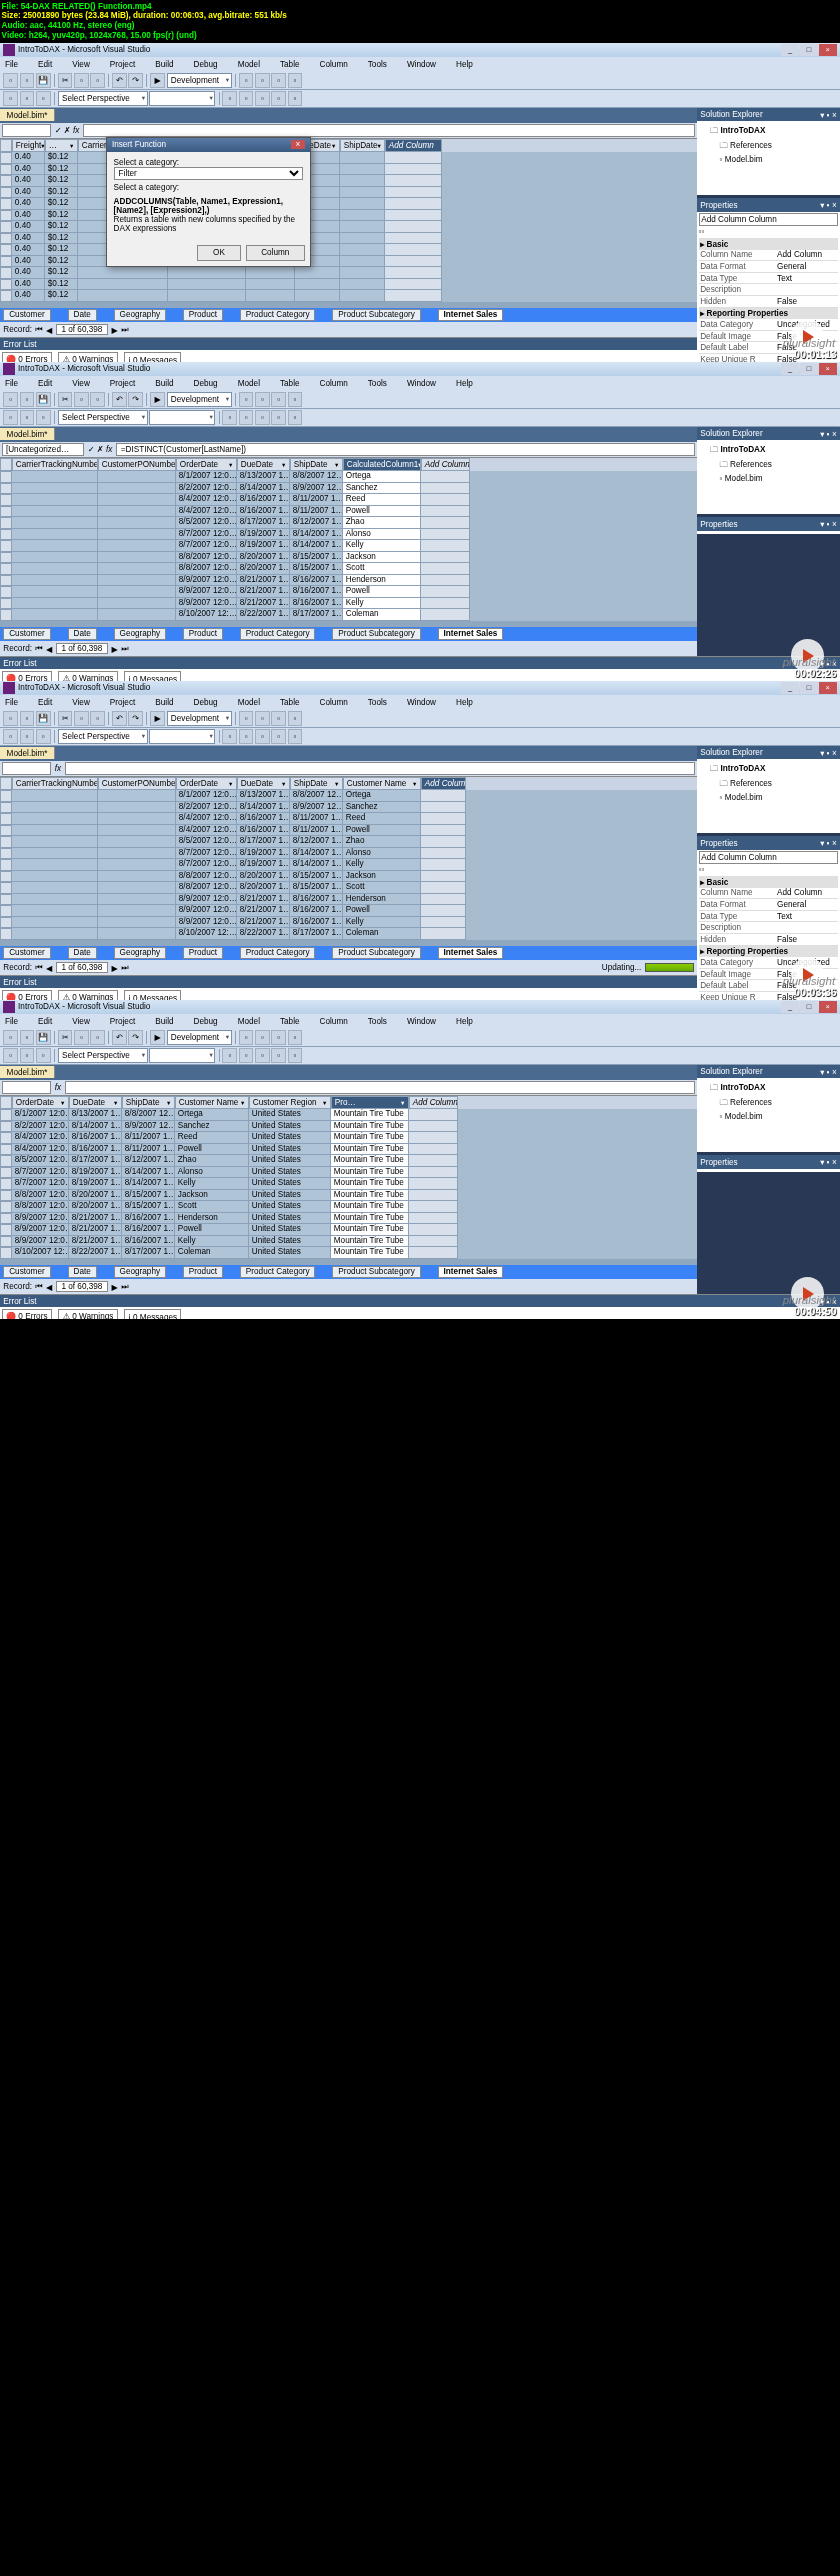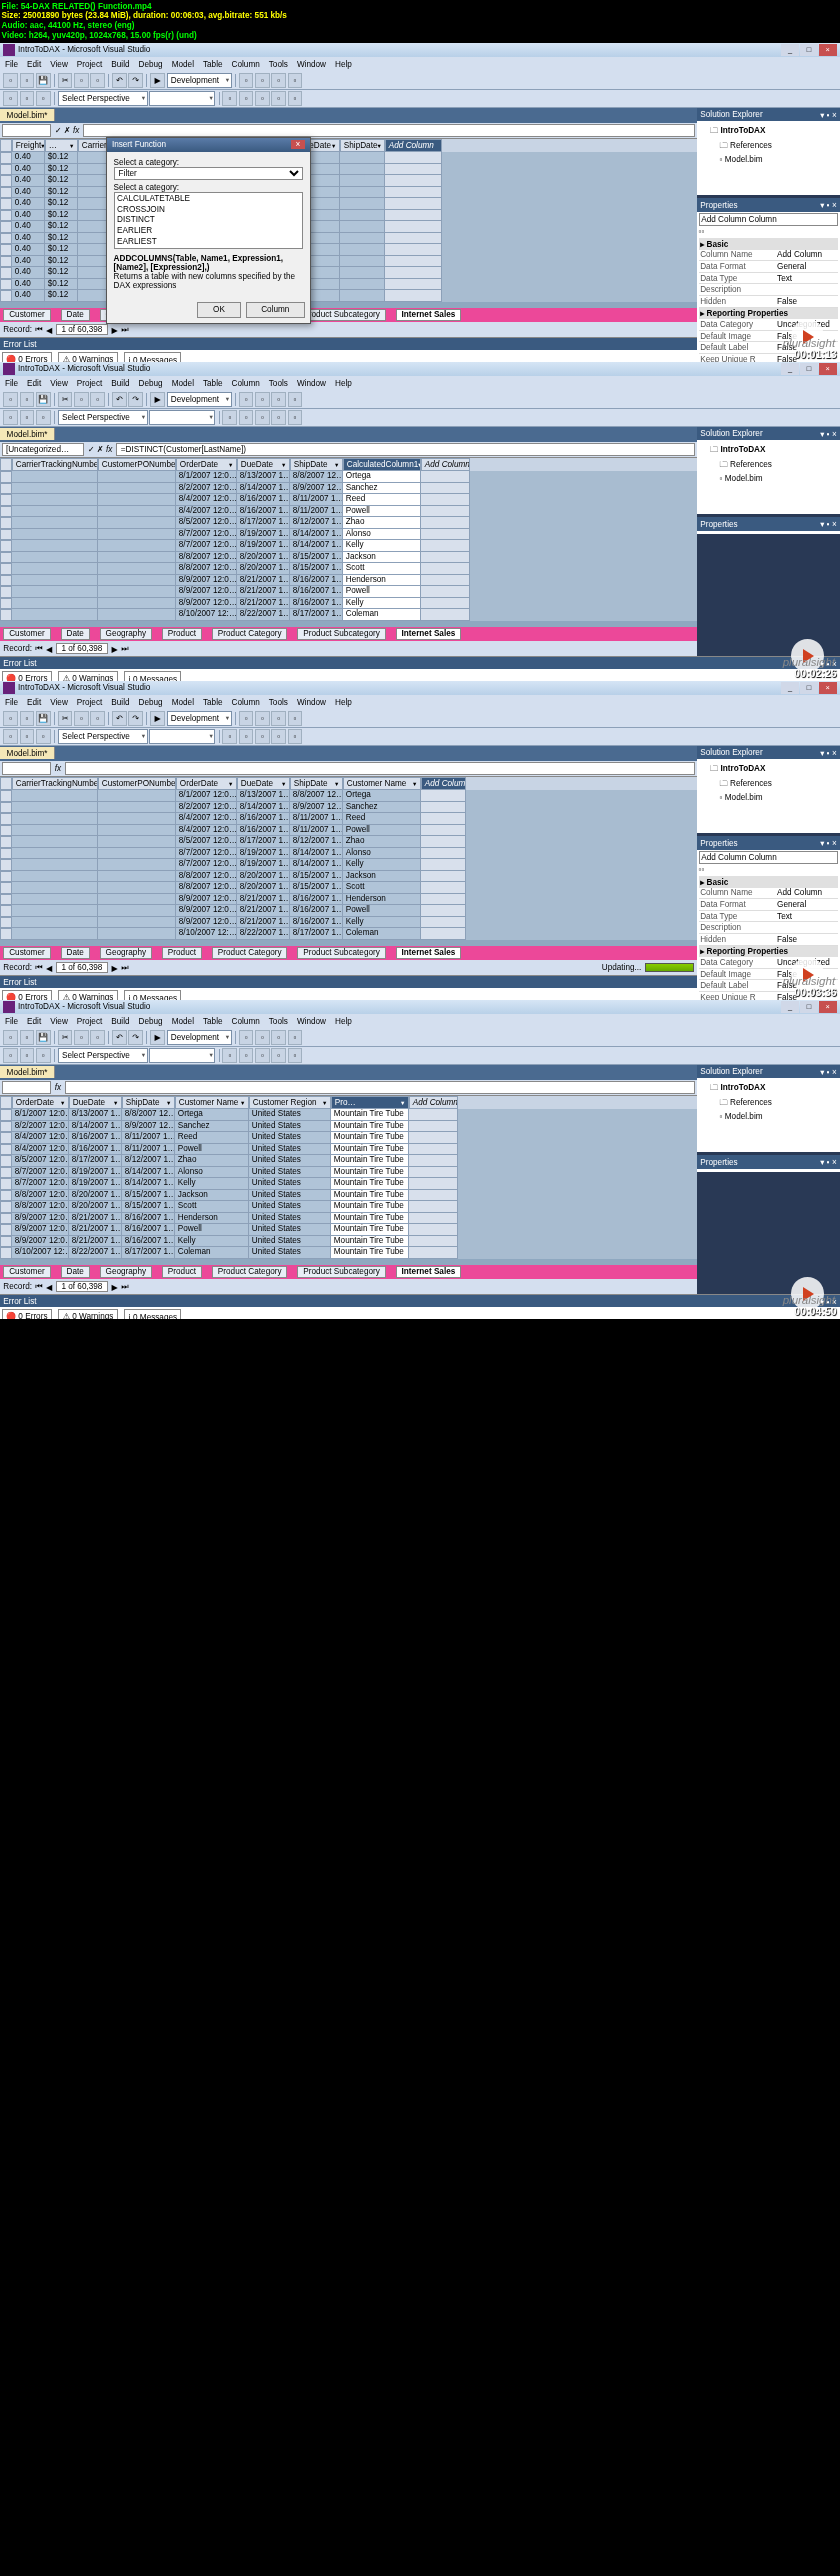--- a/index.html
+++ b/index.html
@@ -5,42 +5,42 @@
 *{margin:0;padding:0;box-sizing:border-box;font-family:"Segoe UI",Tahoma,sans-serif;font-size:8.2px}
 body{background:#000;width:840px}
 .meta{color:#0f0;background:#000;padding:1.6px;font-family:monospace;font-size:9px;line-height:1.2;font-weight:bold}
 .meta .y{color:#ff0}
 .vs{background:#293955;position:relative;height:319px;overflow:hidden}
 .titlebar{background:linear-gradient(#d6e5f5,#b8d0e8);height:14.7px;display:flex;align-items:center;padding:0 3.3px;color:#000}
 .titlebar .ico{width:11.5px;height:11.5px;background:#68217a;margin-right:3.3px}
 .titlebar .ctrl{margin-left:auto;display:flex;gap:0.8px}
 .titlebar .ctrl span{width:18px;height:11.5px;background:#d0d8e8;display:inline-flex;align-items:center;justify-content:center;font-size:7.4px}
 .titlebar .ctrl .x{background:#c75050;color:#fff}
-.menubar{background:#d4dfef;height:14.7px;display:flex;gap:9px;padding:0 4.9px;align-items:center;color:#000}
+.menubar{background:#d4dfef;height:14.7px;display:flex;gap:20px;padding:0 4.9px;align-items:center;color:#000}
 .toolbar{background:#d4dfef;height:18px;display:flex;gap:1.6px;padding:1.6px 3.3px;align-items:center;border-bottom:0.8px solid #8ca0b8}
 .toolbar .btn{width:14.7px;height:14.7px;background:#c8d4e4;border:0.8px solid #a0b0c0;display:inline-flex;align-items:center;justify-content:center}
 .toolbar .sep{width:0.8px;height:13px;background:#8ca0b8;margin:0 1.6px}
 .toolbar .combo{background:#fff;border:0.8px solid #7a8fa8;height:14.7px;padding:0 11.5px 0 3.3px;position:relative;font-size:8.2px;display:inline-flex;align-items:center}
 .toolbar .combo::after{content:"▾";position:absolute;right:1.6px;font-size:6.6px;color:#555}
 .main{display:flex;height:calc(100% - 90px)}
 .editor{flex:1;background:#8fa8c0;position:relative}
 .tabbar{background:#4a6a90;height:14.7px;display:flex;align-items:center}
 .tab{background:#f5e8b8;padding:1.6px 6.6px;font-size:8.2px;border-right:0.8px solid #888}
 .fxbar{background:#d4dfef;height:16.4px;display:flex;align-items:center;border-bottom:0.8px solid #888}
 .fxbar .cell{background:#fff;border:0.8px solid #888;height:13px;margin:0 1.6px;padding:0 3.3px;display:flex;align-items:center}
 .grid{background:#a8bcd0;height:calc(100% - 66px);overflow:hidden;position:relative}
 .ghead{display:flex;background:#c8d4e4;height:13px}
 .ghead .col{border:0.8px solid #8ca0b8;padding:0.8px 3.3px;font-size:8.2px;background:#d8e0ec;overflow:hidden;white-space:nowrap;display:flex;align-items:center}
 .ghead .col.sel{background:#3a5a80;color:#fff}
 .ghead .col .dd{margin-left:auto;font-size:6.6px}
 .grow{display:flex;height:11.5px}
 .grow .c{border-right:0.8px solid #8ca0b8;border-bottom:0.8px solid #8ca0b8;padding:0 3.3px;font-size:8.2px;background:#b0c4d8;overflow:hidden;white-space:nowrap}
 .grow .c.sel{background:#fff}
 .grow .rh{width:11.5px;background:#d8e0ec;border:0.8px solid #8ca0b8}
-.sheettabs{position:absolute;bottom:14.7px;left:0;right:0;background:#ec4899;height:14.7px;display:flex;align-items:center;padding:0 3.3px;gap:10px}
+.sheettabs{position:absolute;bottom:14.7px;left:0;right:0;background:#3b82f6;height:14.7px;display:flex;align-items:center;padding:0 3.3px;gap:17px}
 .sheettabs .st{background:#e8eef6;border:0.8px solid #888;padding:0.8px 4.9px;font-size:8.2px}
 .sheettabs .st.act{background:#fff;font-weight:bold}
 .recbar{position:absolute;bottom:0;left:0;right:0;background:#d4dfef;height:14.7px;display:flex;align-items:center;padding:0 3.3px;font-size:8.2px;gap:3.3px}
 .side{width:143px;background:#293955;display:flex;flex-direction:column}
 .panel{background:#d4dfef}
 .panel .ph{background:#3a5a80;color:#fff;padding:1.6px 3.3px;font-size:8.2px;display:flex;align-items:center}
 .panel .ph .px{margin-left:auto}
 .panel .pb{background:#fff;padding:1.6px;font-size:8.2px}
 .tree .node{padding:0.8px 1.6px 0.8px 11.5px}
 .props .prow{display:flex;border-bottom:0.8px solid #ddd}
@@ -414,28 +414,20 @@
 
   <div class="dialog" style="left:106px;top:94px;width:205px">
     <div class="dh">
           <span>Insert Function</span>
           <span class="dx">×</span>
         </div>
     <div class="db">
       <div>Select a category:</div>
       <select><option>Filter</option></select>
       <div style="margin-top:3.3px">Select a category:</div>
-      <div class="lb">
-            <div>CALCULATETABLE</div>
-            <div>CROSSJOIN</div>
-            <div>DISTINCT</div>
-            <div>EARLIER</div>
-            <div>EARLIEST</div>
-            <div>FILTER</div>
-          </div>
       <div style="margin-top:4.9px"><b>ADDCOLUMNS(Table, Name1, Expression1, [Name2], [Expression2],)</b></div>
       <div>Returns a table with new columns specified by the DAX expressions</div>
     </div>
     <div class="btns"><button>OK</button><button>Column</button></div>
   </div>
   <div class="play"></div>
   <div class="logo">pluralsight</div>
   <div class="ts">00:01:13</div>
   </div>
     <div class="vs">

